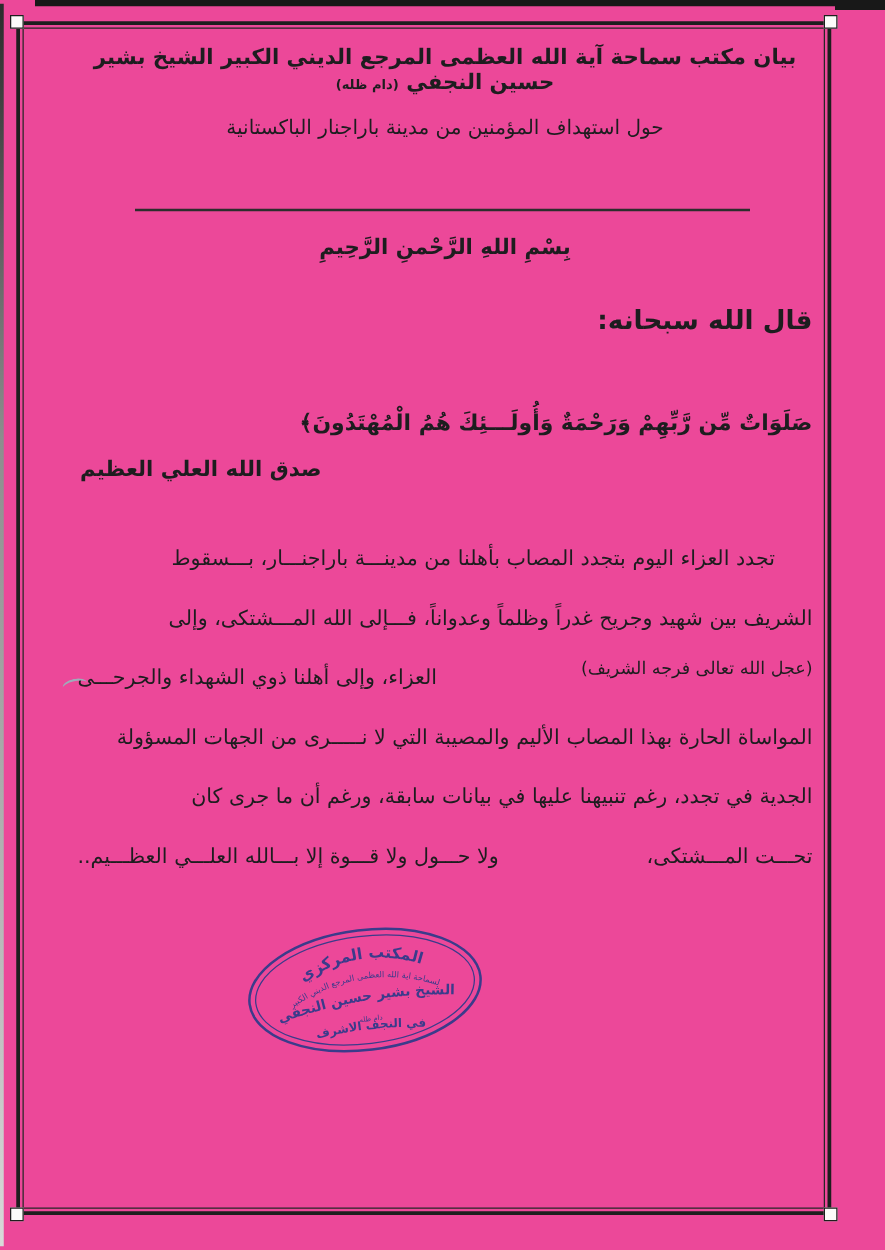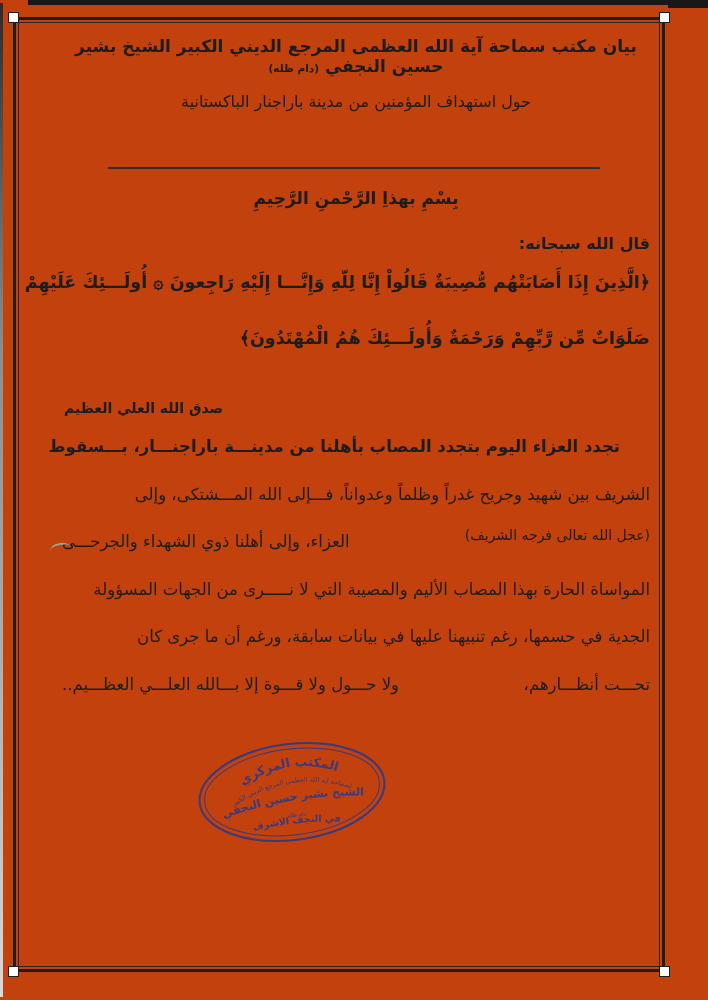--- a/index.html
+++ b/index.html
@@ -1,18 +1,18 @@
 <!DOCTYPE html>
 <html lang="ar" dir="rtl"><head>
 <meta charset="utf-8">
 <style>
   html,body { margin:0; padding:0; background:#e8e8e8; }
   .page {
     position:relative; width:708px; height:1000px; margin:0 auto;
-    background:#c2410c; overflow:hidden;
+    background:#ec4899; overflow:hidden;
     font-family:"DejaVu Sans", sans-serif;
     color:#1d1d1f; direction:rtl;
   }
   
   .scan-top { position:absolute; top:0; left:28px; right:0; height:5px; background:#181818; }
   .scan-top-corner { position:absolute; top:0; right:0; width:40px; height:8px; background:#181818; }
   .scan-left { position:absolute; top:3px; left:0; width:3px; height:994px;
                background:linear-gradient(#2b2b2b, #8d8d8d 35%, #c4c4c4 85%, #d9d9d9); }
   
   .frame { position:absolute; left:13px; top:17px; width:652px; height:955px;
@@ -25,33 +25,33 @@
   .abs { position:absolute; }
   .center { left:62px; right:58px; text-align:center; }
 
   .title1 { top:36px; font-size:17px; font-weight:bold; letter-spacing:-0.2px; }
   .title1 .honorific { font-size:10.5px; font-weight:bold; }
   .title2 { top:92px; font-size:16px; font-weight:normal; }
   .refline { top:127px; font-size:14.5px; font-weight:500; }
   .rule { top:167px; left:108px; width:492px; border-top:2px solid #2d2d2d; }
 
   .basmala { top:188px; font-size:17px; font-weight:600; }
-  .quote-intro { top:234px; right:58px; font-size:16px; font-weight:600;margin-left:35px; }
+  .quote-intro { top:244px; right:58px; font-size:21px; font-weight:600;margin-left:35px; }
 
   .verse { font-size:17.5px; font-weight:bold; white-space:nowrap; letter-spacing:-0.2px; }
   .verse1 { top:272px; }
   .verse2 { top:328px;text-align:right; }
-  .sadaqa { top:400px; left:64px; font-size:14px; font-weight:bold; }
+  .sadaqa { top:366px; left:64px; font-size:17px; font-weight:bold; }
 
   .body-text { top:430px; left:62px; right:58px; }
   .bline { height:47.5px; font-size:16.5px; line-height:34px;
            text-align:justify; text-align-last:justify; white-space:nowrap;
            display:flex; justify-content:space-between; align-items:flex-start; }
   .bline > span { display:inline-block; }
-  .bline.indent { padding-right:30px;font-weight:bold; }
+  .bline.indent { padding-right:30px; }
   .paren-sup { font-size:14px; font-weight:500; position:relative; top:-7px; }
   .bold-run { font-weight:normal; }
 
   
   .stamp { position:absolute; left:192px; top:736px; width:200px; height:112px;
            transform:rotate(-7deg); opacity:0.92; }
   .stamp text { font-family:"DejaVu Sans", sans-serif; fill:#2c3a8a; }
   .stamp .thick { stroke:#2c3a8a; fill:none; }
 
   .teal-mark { position:absolute; left:50px; top:543px; width:20px; height:9px;
@@ -78,40 +78,39 @@
   <div class="abs center title1">
     <span>بيان مكتب سماحة آية الله العظمى المرجع الديني الكبير الشيخ بشير حسين النجفي</span>
     <span class="honorific">(دام ظله)</span>
   </div>
 
   <div class="abs center title2">حول استهداف المؤمنين من مدينة باراجنار الباكستانية</div>
 
 
   <div class="abs rule"></div>
 
-  <div class="abs center basmala">بِسْمِ بهذاِ الرَّحْمنِ الرَّحِيمِ</div>
+  <div class="abs center basmala">بِسْمِ اللهِ الرَّحْمنِ الرَّحِيمِ</div>
 
   <div class="abs quote-intro">قال الله سبحانه:</div>
 
-  <div class="abs center verse verse1">﴿الَّذِينَ إِذَا أَصَابَتْهُم مُّصِيبَةٌ قَالُواْ إِنَّا لِلّهِ وَإِنَّـــا إِلَيْهِ رَاجِعونَ ۞ أُولَـــئِكَ عَلَيْهِمْ</div>
   <div class="abs center verse verse2">صَلَوَاتٌ مِّن رَّبِّهِمْ وَرَحْمَةٌ وَأُولَـــئِكَ هُمُ الْمُهْتَدُونَ﴾</div>
 
   <div class="abs sadaqa">صدق الله العلي العظيم</div>
 
   <div class="abs body-text">
     <div class="bline indent">تجدد العزاء اليوم بتجدد المصاب بأهلنا من مدينـــة باراجنـــار، بـــسقوط</div>
     <div class="bline">الشريف بين شهيد وجريح غدراً وظلماً وعدواناً، فـــإلى الله المـــشتكى، وإلى</div>
     <div class="bline">
       <span class="paren-sup">(عجل الله تعالى فرجه الشريف)</span>
       <span>العزاء، وإلى أهلنا ذوي الشهداء والجرحـــى</span>
     </div>
     <div class="bline">المواساة الحارة بهذا المصاب الأليم والمصيبة التي لا نـــــرى من الجهات المسؤولة</div>
-    <div class="bline">الجدية في حسمها، رغم تنبيهنا عليها في بيانات سابقة، ورغم أن ما جرى كان</div>
+    <div class="bline">الجدية في تجدد، رغم تنبيهنا عليها في بيانات سابقة، ورغم أن ما جرى كان</div>
     <div class="bline">
-      <span>تحـــت أنظـــارهم،</span>
+      <span>تحـــت المـــشتكى،</span>
       <span class="bold-run">ولا حـــول ولا قـــوة إلا بـــالله العلـــي العظـــيم..</span>
     </div>
   </div>
 
   <div class="teal-mark"></div>
 
   <svg class="stamp" viewBox="0 0 200 110" xmlns="http://www.w3.org/2000/svg">
     <ellipse class="thick" cx="100" cy="55" rx="93" ry="48" stroke-width="2"></ellipse>
     <ellipse class="thick" cx="100" cy="55" rx="88" ry="43" stroke-width="1"></ellipse>
     <defs>

